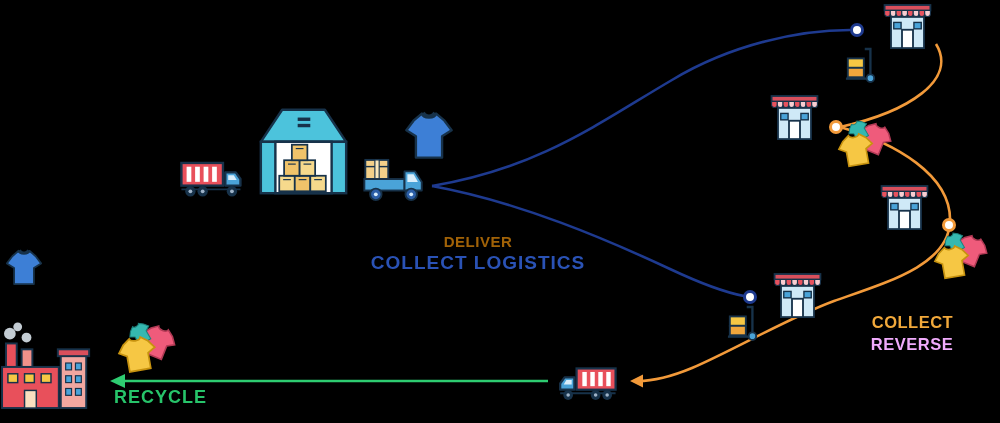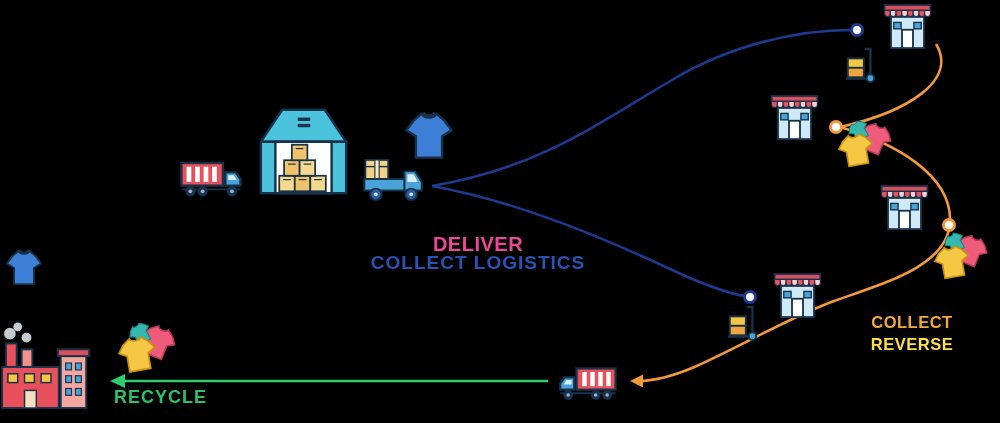--- a/index.html
+++ b/index.html
@@ -3,27 +3,27 @@
 <meta charset="utf-8">
 <style>
   html,body{margin:0;padding:0;background:#000;}
   .stage{
     position:relative;width:1000px;height:423px;background:#000000;
     overflow:hidden;font-family:"Liberation Sans",sans-serif;
   }
   .abs{position:absolute;}
   .label{white-space:nowrap;font-family:"Liberation Sans",sans-serif;}
   .label-deliver{left:478px;top:233px;transform:translateX(-50%);
-    color:#ec4899;font-weight:bold;font-size:20px;letter-spacing:.5px;}
+    color:#a16207;font-weight:bold;font-size:15px;letter-spacing:.5px;}
   .label-forward{left:478px;top:252px;transform:translateX(-50%);
     color:#2a52b5;font-weight:bold;font-size:19px;letter-spacing:1px;}
   .collect-block{left:912px;top:311px;transform:translateX(-50%);
-    text-align:center;color:#f2a93b;font-weight:bold;font-size:16.5px;
+    text-align:right;color:#f2a93b;font-weight:bold;font-size:16.5px;
     letter-spacing:.5px;line-height:22px;}
-  .collect-block .l2,.collect-block .l3{color:#fde047;}
+  .collect-block .l2,.collect-block .l3{color:#f0abfc;}
   .label-recycle{left:114px;top:387px;color:#27c46a;font-weight:bold;
     font-size:18px;letter-spacing:1px;}
   .defs-holder{position:absolute;width:0;height:0;overflow:hidden;}
   .flip{transform:scaleX(-1);}
 </style>
 </head>
 <body>
 
 <div class="stage">
 

